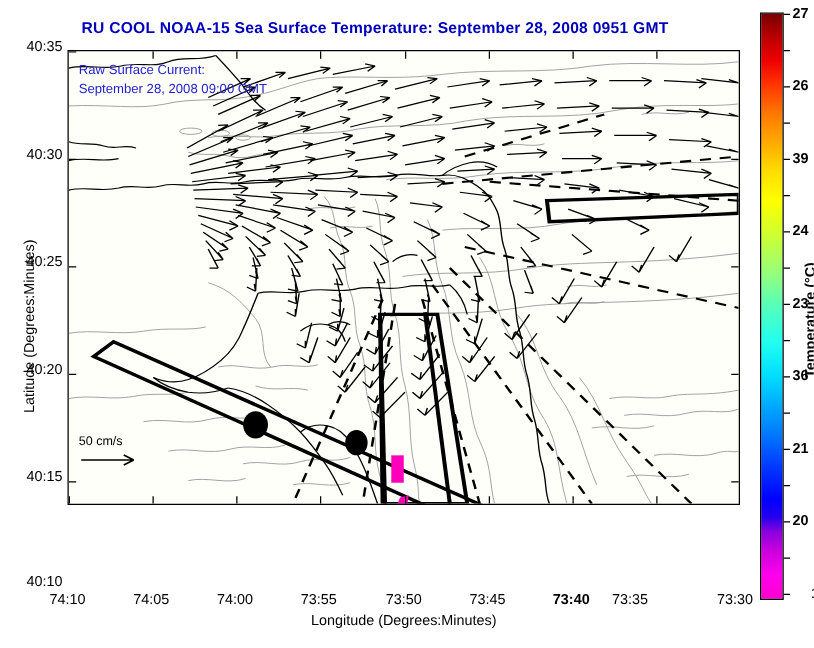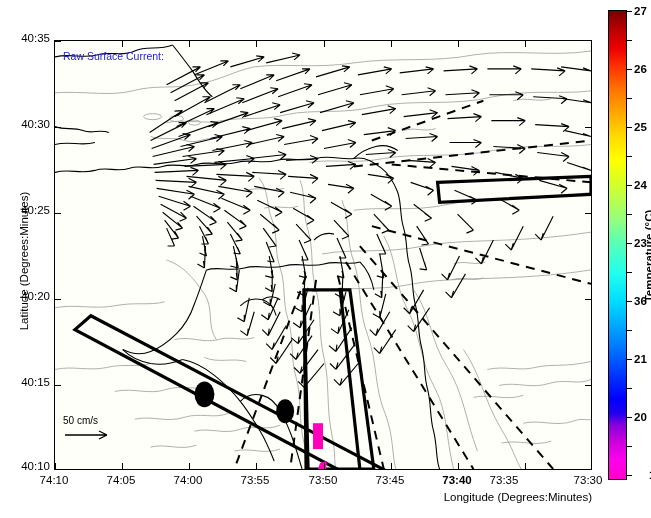--- a/index.html
+++ b/index.html
@@ -6,42 +6,42 @@
   body{width:651px;height:518px;overflow:hidden;
        font-family:"Liberation Sans","DejaVu Sans",sans-serif;}
   #root{position:relative;width:651px;height:518px;background:#ffffff;}
 
   
   .title{position:absolute;left:0;top:15px;width:600px;text-align:center;
          font-size:12.5px;font-weight:bold;color:#0000bb;letter-spacing:.2px;
          white-space:nowrap;}
 
   
-  .axes{position:absolute;left:54px;top:40px;width:538px;height:430px;
+  .axes{position:absolute;left:54px;top:40px;width:538px;height:364px;
         background:#fffffa;border:1.5px solid #000;box-sizing:border-box;
         overflow:hidden;}
   .axes-svg{position:absolute;left:0;top:0;width:100%;height:100%;}
 
   
   .tick{position:absolute;background:#000;}
   .tick.x{width:1px;height:6px;bottom:0;}
   .tick.xt{width:1px;height:6px;top:0;}
   .tick.y{height:1px;width:6px;left:0;}
   .tick.yr{height:1px;width:6px;right:0;}
 
   
   .xlab{position:absolute;top:474px;font-size:11.5px;color:#000;
         transform:translateX(-50%);white-space:nowrap;}
   .ylab{position:absolute;left:50px;font-size:11.5px;color:#000;
         transform:translateY(-50%);text-align:right;white-space:nowrap;
         width:0;}
   .ylab span{position:absolute;right:0;top:-8px;white-space:nowrap;margin-left:48px;}
 
   
-  .xtitle{position:absolute;left:54px;top:491px;width:538px;text-align:right;
+  .xtitle{position:absolute;left:54px;top:491px;width:538px;text-align:center;
           font-size:11.5px;color:#000;}
   .ytitle{position:absolute;left:-86px;top:255px;width:220px;text-align:center;
           font-size:11.5px;color:#000;transform:rotate(-90deg);}
 
   
   .annot{position:absolute;left:8px;top:8px;font-size:10.5px;color:#2222cc;
          line-height:15px;white-space:nowrap;pointer-events:none;}
 
   
   .scalekey{position:absolute;left:8px;bottom:26px;font-size:10px;color:#000;}
@@ -78,20 +78,21 @@
          color:#000;transform:translateY(-50%);white-space:nowrap;}
   .cbtitle{position:absolute;left:589px;top:250px;width:120px;text-align:center;
            font-size:11.5px;font-weight:bold;color:#000;
            transform:rotate(-90deg);}
 </style>
 </head>
 <body>
 
 <div id="root">
 
+  <div class="title">RU COOL  NOAA-15  Sea Surface Temperature:  September 28, 2008 0951 GMT</div>
 
   <div class="axes">
 
     <svg class="axes-svg" viewBox="0 0 538 430" preserveAspectRatio="none">
 
       <g stroke="#9a9a9a" stroke-width="0.8" fill="none">
         <path d="M0,52 C30,50 55,56 78,50 C100,44 120,48 140,44 C165,40 180,30 200,26
                  C230,22 260,28 300,22 C340,16 380,22 420,14 C460,8 500,16 538,10"></path>
         <path d="M112,82 C130,78 150,84 168,80 C190,76 210,80 232,74 C260,68 290,74 320,66
                  C360,58 400,66 440,56 C480,48 510,54 538,50"></path>
@@ -384,20 +385,21 @@
       </g>
 
       <g fill="#ff00bb">
         <rect x="259" y="384" width="10" height="26"></rect>
         <path d="M266,424 L273,422 L272,430 L264,430 Z"></path>
       </g>
     </svg>
 
     <div class="annot">
       <div>Raw Surface Current:</div>
+      <div>September 28, 2008 09:00 GMT</div>
     </div>
 
     <div class="scalekey">
       <div>50 cm/s</div>
       <svg class="arrow" width="52" height="12">
         <path d="M2,6 L44,6 M44,6 L36,2 M44,6 L36,10" stroke="#000" stroke-width="1.3" fill="none"></path>
       </svg>
     </div>
 
     <div class="tick x" style="left:0px;"></div>
@@ -478,21 +480,21 @@
   <div class="cbtick" style="top:301px;"></div>
   <div class="cbtick" style="top:330px;"></div>
   <div class="cbtick" style="top:359px;"></div>
   <div class="cbtick" style="top:388px;"></div>
   <div class="cbtick" style="top:417px;"></div>
   <div class="cbtick" style="top:446px;"></div>
   <div class="cbtick" style="top:475px;"></div>
 
   <div class="cblab" style="top:11px;">27</div>
   <div class="cblab" style="top:69px;">26</div>
-  <div class="cblab" style="top:127px;">25</div>
+  <div class="cblab" style="top:127px;">39</div>
   <div class="cblab" style="top:185px;">24</div>
   <div class="cblab" style="top:243px;">23</div>
   <div class="cblab" style="top:301px;">36</div>
   <div class="cblab" style="top:359px;">21</div>
   <div class="cblab" style="top:417px;">20</div>
   <div class="cblab" style="top:475px;margin-left:15px;">19</div>
 
   <div class="cbtitle">Temperature (°C)</div>
 
 </div>

